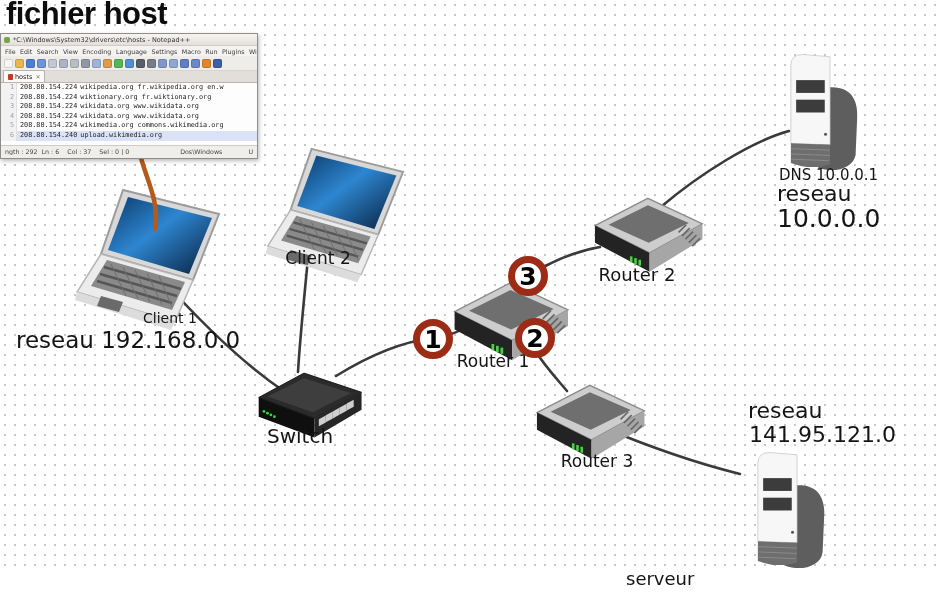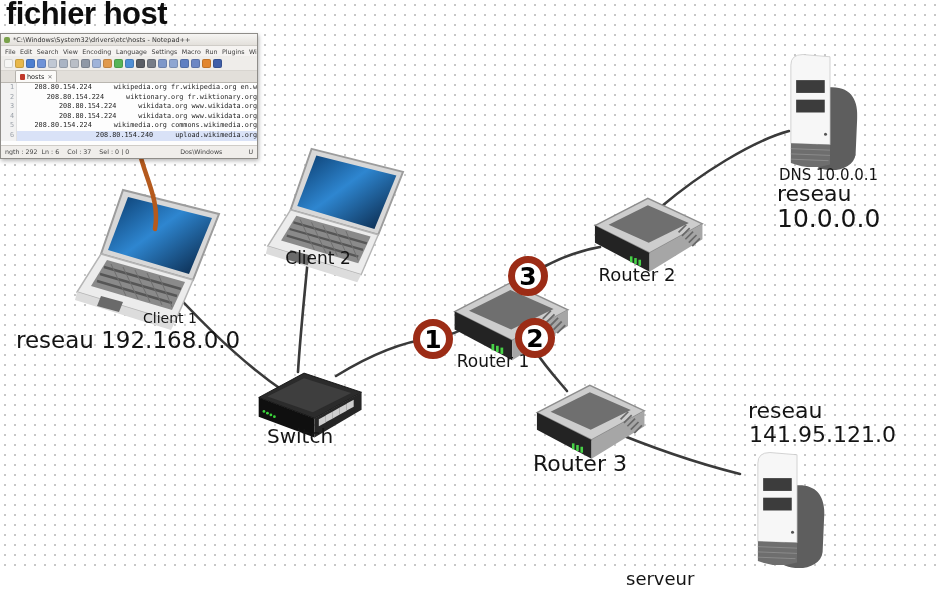--- a/index.html
+++ b/index.html
@@ -22,29 +22,29 @@
   .npp-menu{height:10px;display:flex;align-items:center;gap:4.5px;padding:0 4px;
        background:#f5f3f1;font-size:6.3px;color:#3a3a3a;white-space:nowrap;overflow:hidden;}
   .npp-menu span{cursor:default;}
   .npp-tools{height:14px;display:flex;align-items:center;gap:2px;padding:0 3px;
        background:#efedea;border-bottom:1px solid #d8d5d0;overflow:hidden;}
   .tb{width:9px;height:9px;border-radius:2px;flex:0 0 auto;box-shadow:inset 0 0 0 1px rgba(0,0,0,.15);}
   .npp-tabbar{height:11px;background:#e2dfda;display:flex;align-items:flex-end;padding-left:2px;
        border-bottom:1px solid #b9b6b0;}
   .npp-tab{display:inline-flex;align-items:center;gap:2px;padding:1px 4px;height:9px;
        background:#fbfaf8;border:1px solid #b5b2ad;border-bottom:none;
-       font-size:6.5px;color:#222;border-radius:2px 2px 0 0;margin-left:12px;}
+       font-size:6.5px;color:#222;border-radius:2px 2px 0 0;}
   .tab-ico{width:5px;height:6px;background:#c0392b;border-radius:1px;}
   .tab-x{font-size:6px;color:#777;margin-left:1px;}
   .npp-editor{background:#fdfdfd;padding-bottom:4px;}
   .ed-row{display:flex;font-family:"DejaVu Sans Mono",monospace;font-size:6.8px;
        line-height:9.6px;color:#1d1d1d;white-space:nowrap;overflow:hidden;}
   .ln{width:13px;flex:0 0 auto;text-align:right;padding-right:2px;background:#f2f2f2;
        color:#9aa0a8;border-right:1px solid #e0e0e0;}
-  .code{flex:1;display:flex;gap:22px;padding-left:3px;justify-content:flex-end;}
+  .code{flex:1;display:flex;gap:3px;padding-left:3px;}
   .ip{white-space:pre;}
   .ed-row.sel .code{background:#d9e2f7;}
   .npp-status{height:12px;display:flex;align-items:center;padding:0 4px;background:#f0eeeb;
        border-top:1px solid #cfccc7;font-size:6.3px;color:#444;white-space:pre;}
   .st-left{flex:1;overflow:hidden;}
   .st-mid{margin-right:26px;}
 
   
   svg.linklayer{position:absolute;left:0;top:0;pointer-events:none;}
   .dev{position:absolute;}
@@ -150,21 +150,21 @@
 <svg class="dev" style="left:745px;top:448px" width="92" height="128">
     <use href="#sym-server"></use>
   </svg>
 
 <div class="lbl center" style="left:112px;top:310px;width:116px;font-size:14px">Client 1</div>
 <div class="lbl" style="left:16px;top:327px;font-size:23px">reseau 192.168.0.0</div>
 <div class="lbl center" style="left:260px;top:248px;width:116px;font-size:17px">Client 2</div>
 <div class="lbl center" style="left:248px;top:424px;width:104px;font-size:20px">Switch</div>
 <div class="lbl center" style="left:438px;top:351px;width:110px;font-size:17px">Router 1</div>
 <div class="lbl center" style="left:582px;top:264px;width:110px;font-size:18px">Router 2</div>
-<div class="lbl center" style="left:525px;top:451px;width:110px;font-size:22px">Router 3</div>
+<div class="lbl center" style="left:542px;top:451px;width:110px;font-size:17px">Router 3</div>
 <div class="lbl" style="left:779px;top:166px;font-size:15px">DNS 10.0.0.1</div>
 <div class="lbl" style="left:777px;top:181px;font-size:22px">reseau</div>
 <div class="lbl" style="left:777px;top:204px;font-size:25px">10.0.0.0</div>
 <div class="lbl" style="left:748px;top:398px;font-size:22px">reseau</div>
 <div class="lbl" style="left:749px;top:422px;font-size:22px">141.95.121.0</div>
 <div class="lbl" style="left:626px;top:568px;font-size:18px;display:flex;gap:14px">
   <span>serveur</span>
 </div>
 
 <div class="badge" style="left: 413px; top: 319px; border-color: rgb(156, 44, 22);">1</div>

